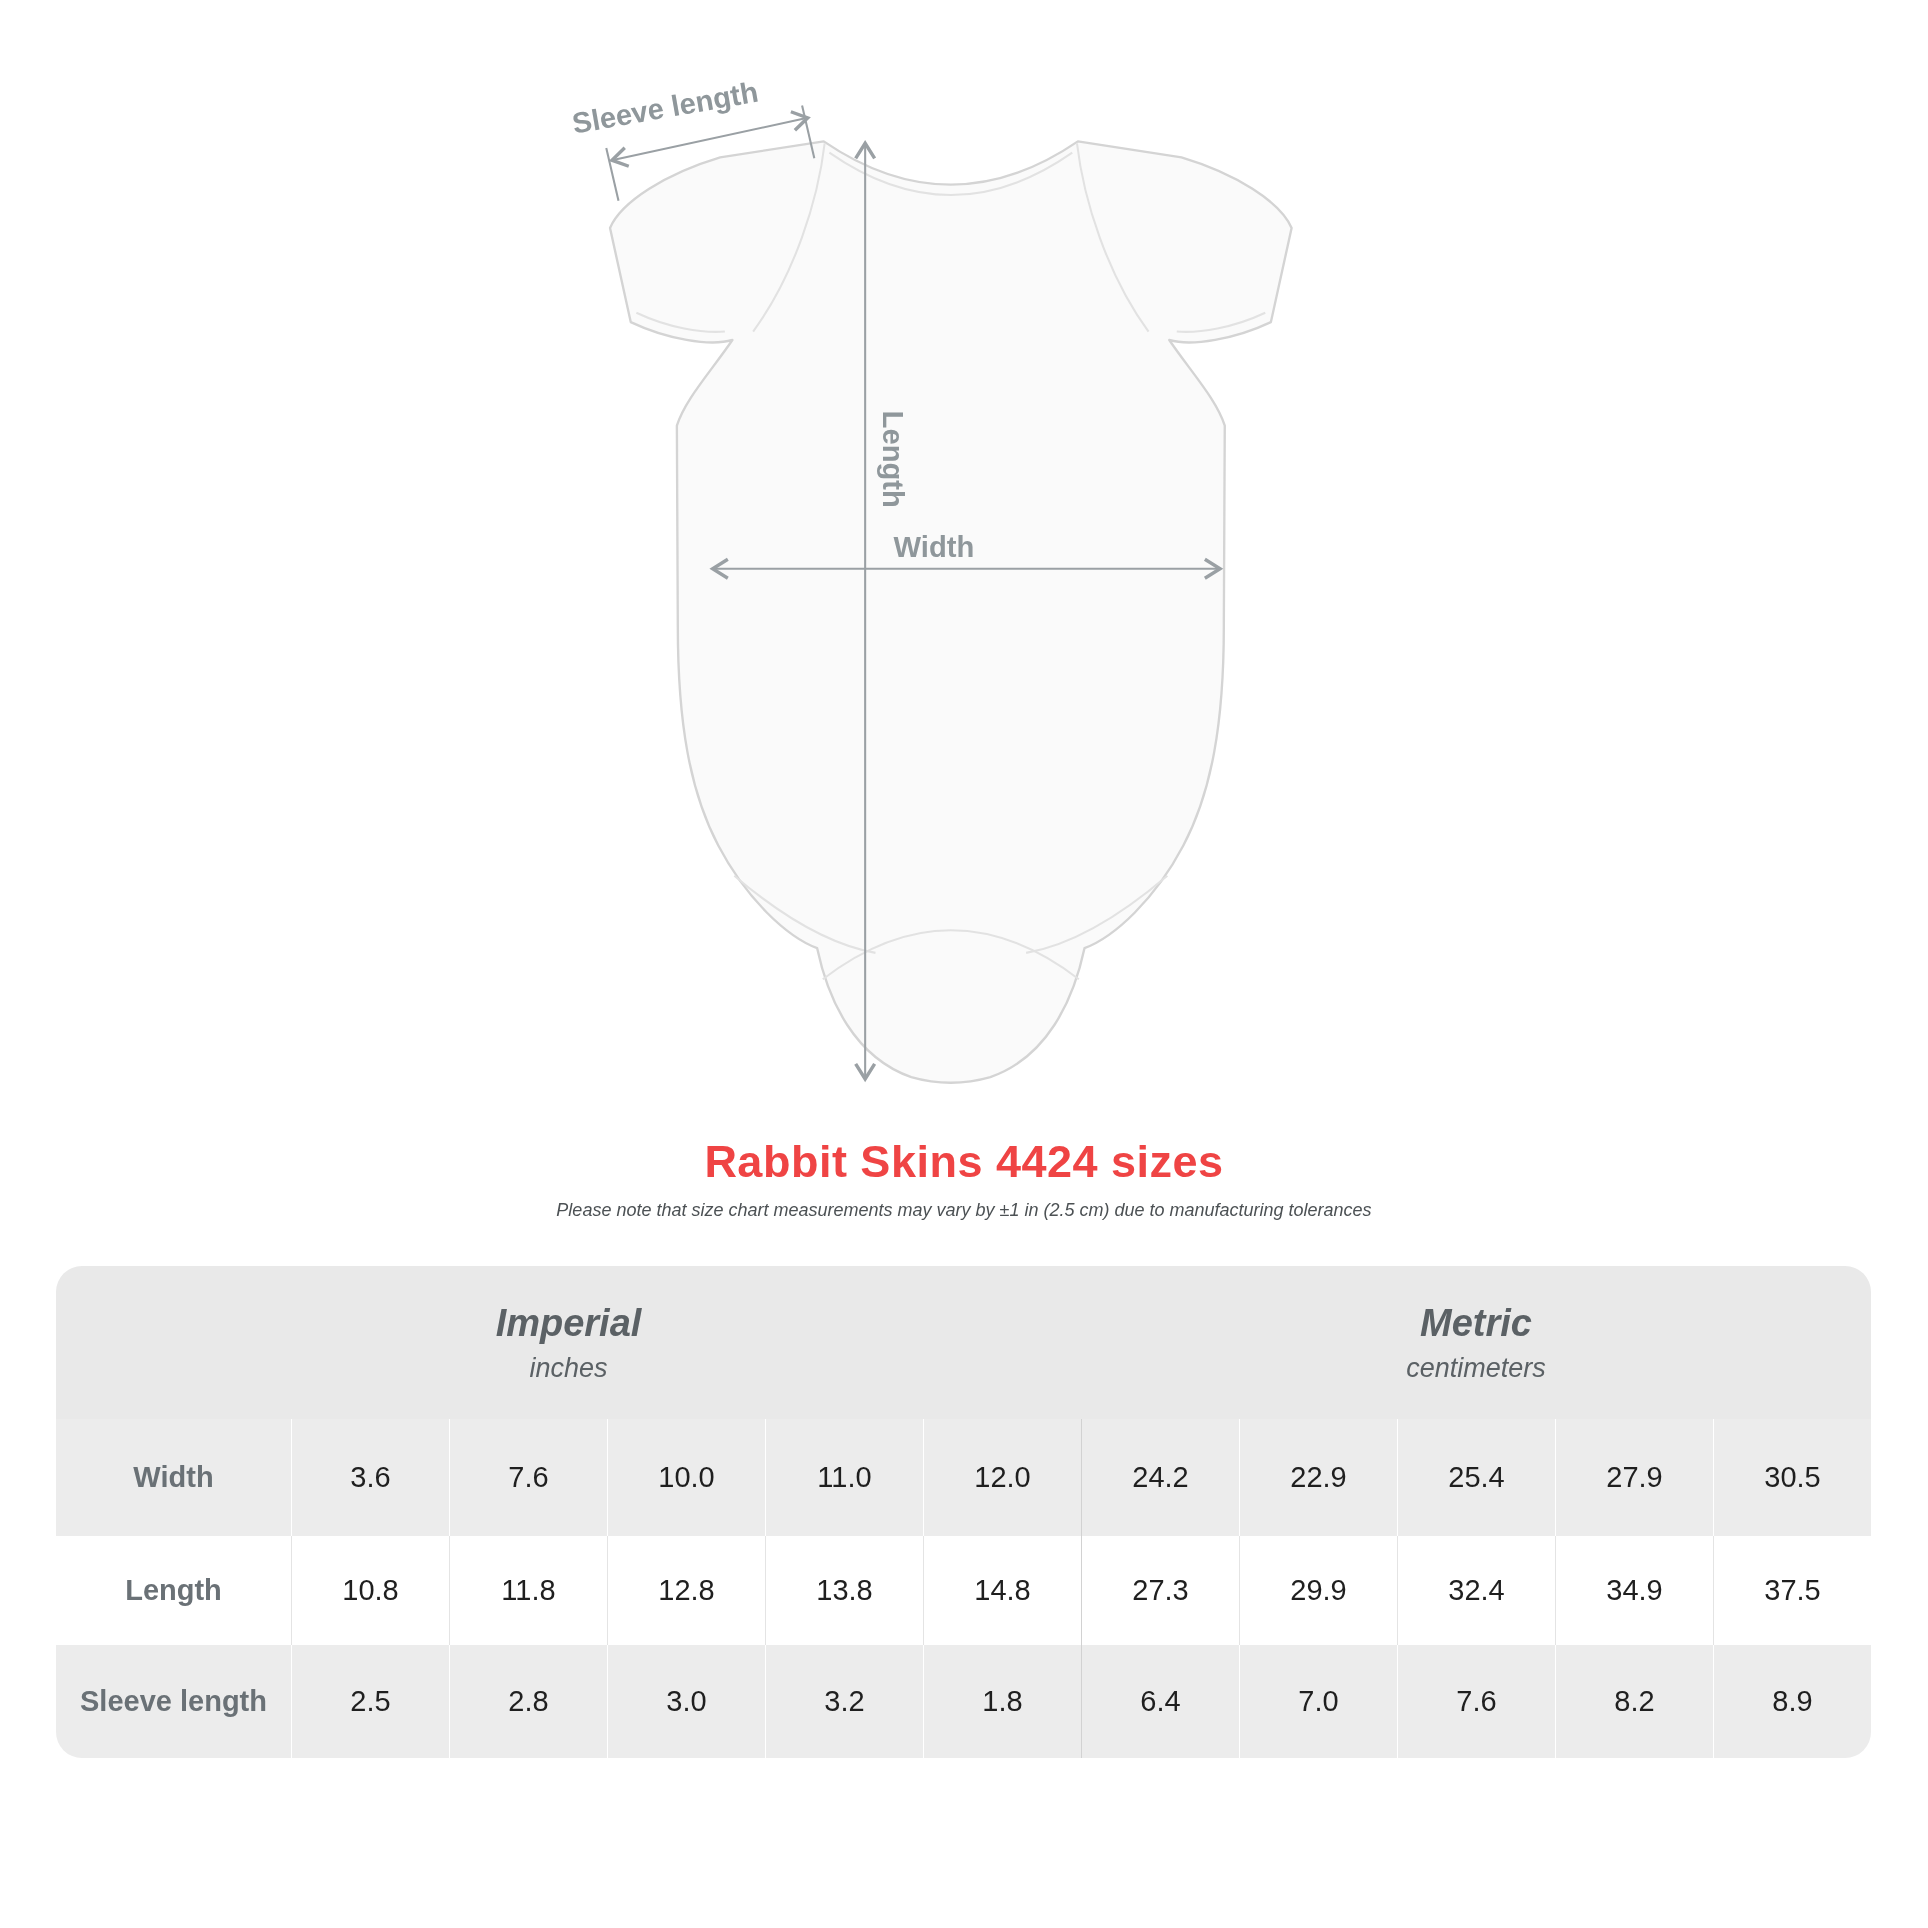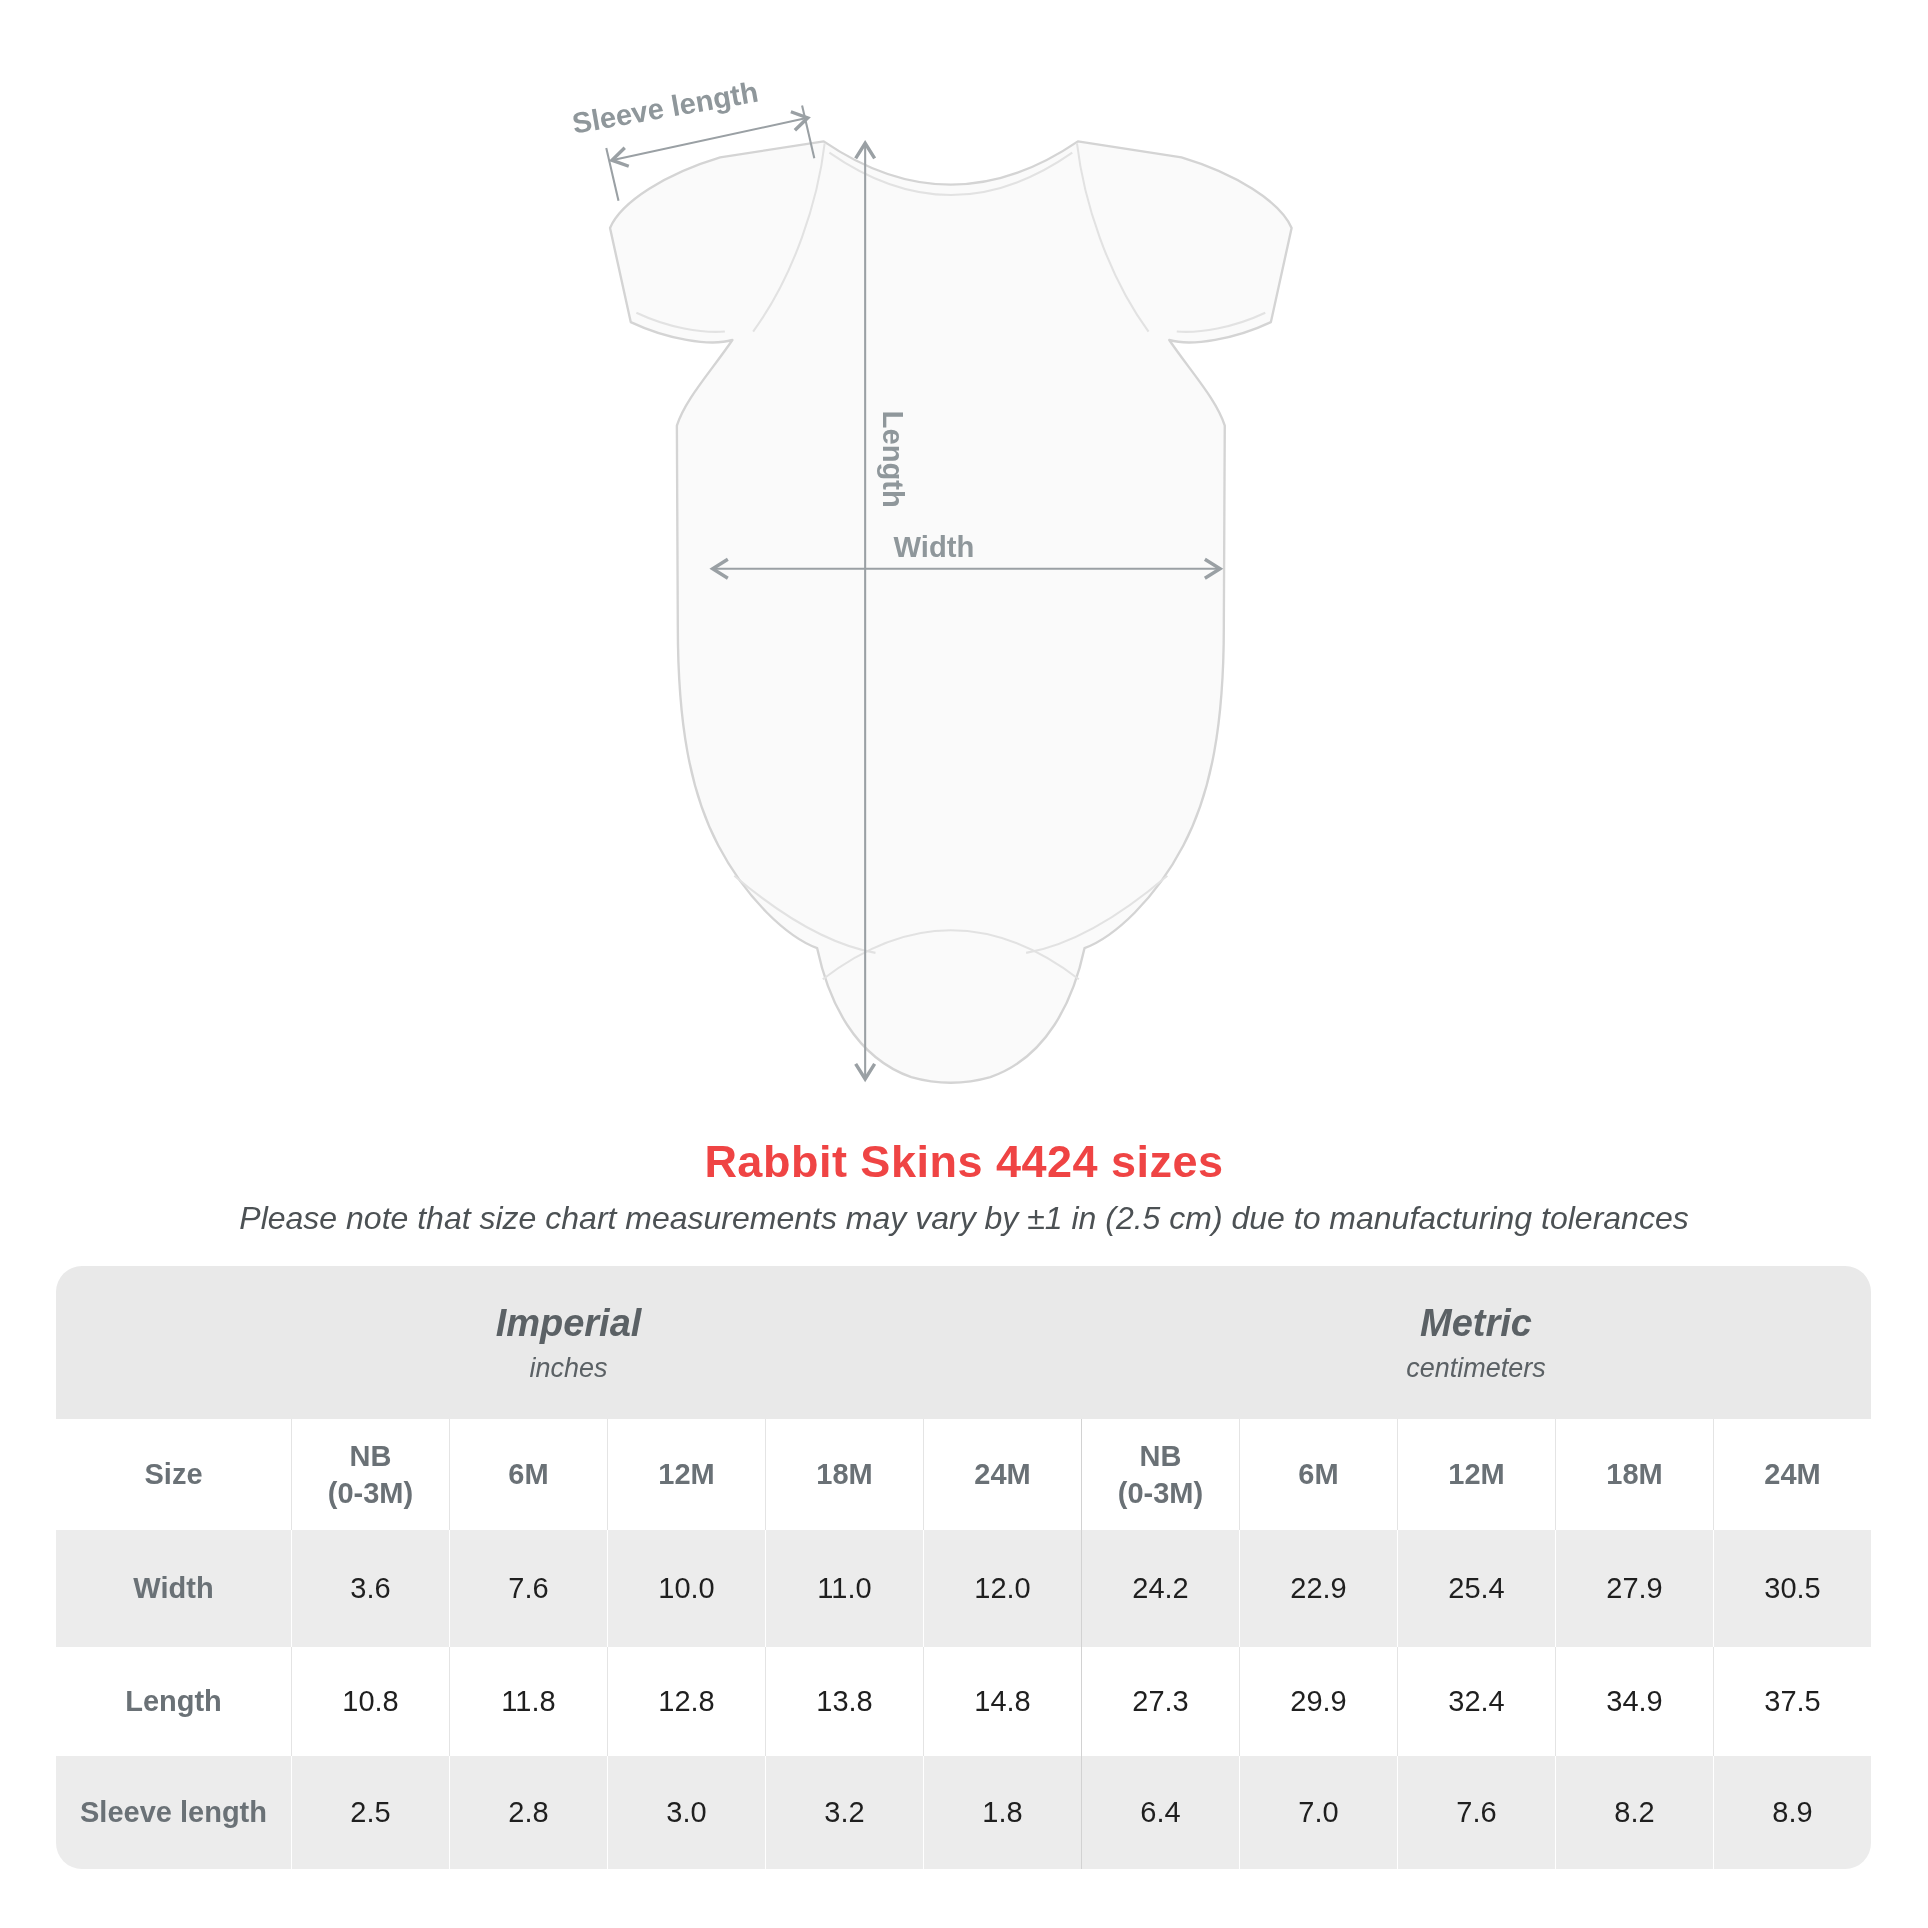--- a/index.html
+++ b/index.html
@@ -15,21 +15,21 @@
   .figure-wrap { position:absolute; top:0; left:0; width:1928px; height:1130px; }
 
   
   .title {
     position:absolute; top:1136px; left:0; width:1928px;
     text-align:center; font-size:45px; font-weight:bold; color:#ef4444;
     letter-spacing:0.5px;
   }
   .subtitle {
     position:absolute; top:1200px; left:0; width:1928px;
-    text-align:center; font-size:32px; font-style:italic; color:#4c5154;
+    text-align:center; font-size:18px; font-style:italic; color:#4c5154;
   }
 
   
   table.size-table {
     position:absolute; left:56px; top:1266px; width:1815px;
     border-collapse:separate; border-spacing:0; table-layout:fixed;
   }
   .size-table td, .size-table th { vertical-align:middle; text-align:center; }
 
   .banner-cell { background:#e9e9e9; height:153px; }
@@ -146,35 +146,20 @@
       <td class="banner-cell first" colspan="6">
         <div class="banner-name">Imperial</div>
         <div class="banner-unit">inches</div>
       </td>
       <td class="banner-cell last" colspan="5">
         <div class="banner-name">Metric</div>
         <div class="banner-unit">centimeters</div>
       </td>
     </tr>
 
-    <tr class="hdr-row">
-      <th>Size</th>
-      <th>NB
-(0-3M)</th>
-      <th>6M</th>
-      <th>12M</th>
-      <th>18M</th>
-      <th>24M</th>
-      <th class="sec-div">NB
-(0-3M)</th>
-      <th>6M</th>
-      <th>12M</th>
-      <th>18M</th>
-      <th>24M</th>
-    </tr>
 
     <tr class="gray row-a">
       <td class="label-cell">Width</td>
       <td class="value-cell">3.6</td>
       <td class="value-cell">7.6</td>
       <td class="value-cell">10.0</td>
       <td class="value-cell">11.0</td>
       <td class="value-cell">12.0</td>
       <td class="value-cell sec-div">24.2</td>
       <td class="value-cell">22.9</td>

